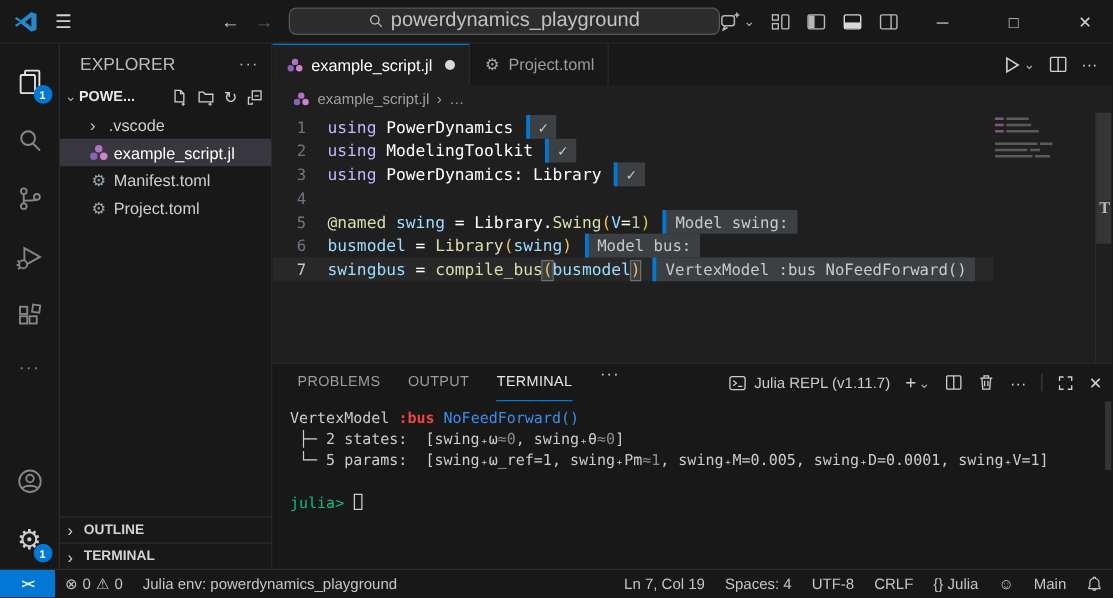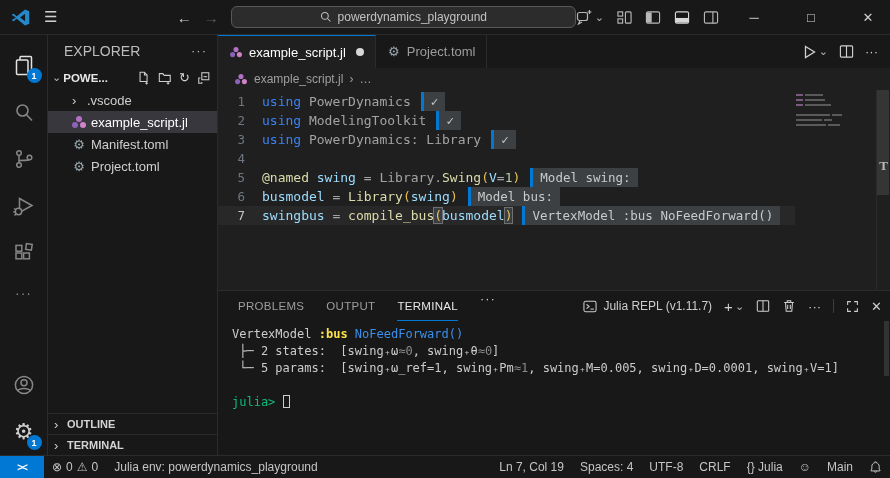--- a/index.html
+++ b/index.html
@@ -8,21 +8,21 @@
   #app{display:flex;flex-direction:column;width:890px;height:478px}
 
   
   .titlebar{height:35px;flex:0 0 35px;display:flex;align-items:center;background:#181818;border-bottom:1px solid #2b2b2b}
   .tb-left{display:flex;align-items:center;gap:14px;padding-left:11px;width:190px}
   .menu-glyph{font-size:15px;color:#cfcfcf;cursor:pointer}
   .tb-center{flex:1;display:flex;align-items:center;justify-content:center;gap:12px}
   .nav-arrow{font-size:15px;color:#cfcfcf}
   .nav-arrow.dis{color:#5f5f5f}
   .cmd-center{width:345px;height:22px;background:#2c2c2c;border:1px solid #585858;border-radius:6px;
-    display:flex;align-items:center;justify-content:center;gap:6px;color:#c2c2c2;font-size:12px;cursor:pointer}
+    display:flex;align-items:center;justify-content:center;gap:6px;color:#c2c2c2;font-size:16px;cursor:pointer}
   .tb-right{display:flex;align-items:center;gap:13px;padding-right:0}
   .tb-icon{display:flex;align-items:center;gap:2px;color:#b8b8b8;cursor:pointer}
   .chev{font-size:11px;color:#b8b8b8}
   .win-ctl{width:44px;height:34px;display:flex;align-items:center;justify-content:center;font-size:13px;color:#d0d0d0;cursor:pointer}
 
   
   .main{flex:1;display:flex;min-height:0}
 
   
   .activitybar{width:48px;flex:0 0 48px;background:#181818;border-right:1px solid #2b2b2b;
@@ -73,21 +73,21 @@
 
   
   .code-area{height:200px;flex:0 0 200px;position:relative;background:#1f1f1f;overflow:hidden;
     font-family:"DejaVu Sans Mono",monospace;font-size:13px}
   .code-lines{position:absolute;left:0;top:2px;right:95px}
   .cl{height:19px;line-height:19px;display:flex;white-space:pre}
   .cl.cur{background:#282828}
   .ln{width:44px;flex:0 0 44px;text-align:right;padding-right:17px;color:#6e7681;font-size:12.5px}
   .cl.cur .ln{color:#c6c6c6}
   .lt{white-space:pre}
-  .tk-kw{color:#3b82f6}.tk-pln{color:#a3a3a3}.tk-var{color:#9cdcfe}.tk-fn{color:#dcdcaa}
+  .tk-kw{color:#c4b5fd}.tk-pln{color:#ffffff}.tk-var{color:#9cdcfe}.tk-fn{color:#dcdcaa}
   .tk-mac{color:#dcdcaa}.tk-num{color:#b5cea8}.tk-brk{color:#e8c254}
   .tk-brkb{color:#e8c254;outline:1px solid #707070;background:#3a3d41}
   .ibadge{display:inline-block;margin-left:10px;background:#3c4043;color:#c9c9c9;padding:0 7px;
     border-left:3px solid #0078d4;font-size:12.5px}
   .minimap{position:absolute;right:14px;top:4px;width:80px}
   .mm-row{height:3px;margin-bottom:2px;display:flex;gap:2px}
   .mm-row i{display:block;height:2px}
   .mm-k{background:#7c5a7c}.mm-w{background:#5a5a5a}
   .ed-scrollbar{position:absolute;right:0;top:0;width:14px;height:100%;border-left:1px solid #2b2b2b}
   .ed-thumb{position:absolute;top:0;right:1px;width:12px;height:105px;background:rgba(130,130,130,.22)}
@@ -100,21 +100,21 @@
   .ptab.active{color:#e7e7e7;border-bottom:1.5px solid #0078d4}
   .p-more{color:#cfcfcf;letter-spacing:1px;cursor:pointer}
   .p-fill{flex:1}
   .p-right{display:flex;align-items:center;gap:12px;color:#cfcfcf}
   .repl-sel{display:flex;align-items:center;gap:6px;font-size:12px;color:#cccccc;cursor:pointer}
   .p-ico{display:flex;align-items:center;gap:2px;cursor:pointer}
   .p-sep{width:1px;height:14px;background:#3c3c3c}
   .glyph{font-size:13px}
   .terminal{flex:1;padding:5px 0 0 14px;font-family:"DejaVu Sans Mono",monospace;font-size:12px;position:relative;overflow:hidden}
   .tl{height:17px;line-height:17px;white-space:pre}
-  .tt-w{color:#cccccc}.tt-wb{color:#fde047;font-weight:bold}.tt-blue{color:#3b8eea}
+  .tt-w{color:#cccccc}.tt-wb{color:#ef4444;font-weight:bold}.tt-blue{color:#3b8eea}
   .tt-dim{color:#8a8a8a}.tt-green{color:#0dbc79;font-weight:normal}
   .cursor{display:inline-block;width:7px;height:13px;border:1px solid #cccccc;vertical-align:-2px}
   .term-scroll{position:absolute;right:1px;top:0;width:5px;height:55px;background:rgba(130,130,130,.25)}
 
   
   .statusbar{height:23px;flex:0 0 23px;background:#181818;border-top:1px solid #2b2b2b;display:flex;align-items:center;font-size:12px;color:#c5c5c5}
   .sb-remote{width:44px;height:100%;background:#0078d4;color:#fff;display:flex;align-items:center;justify-content:center;
     font-size:10px;font-weight:bold;letter-spacing:-1px;cursor:pointer}
   .sbl{display:flex;align-items:center;gap:4px;padding:0 8px;height:100%;cursor:pointer}
   .sb-item{padding:0 8px;cursor:pointer}

